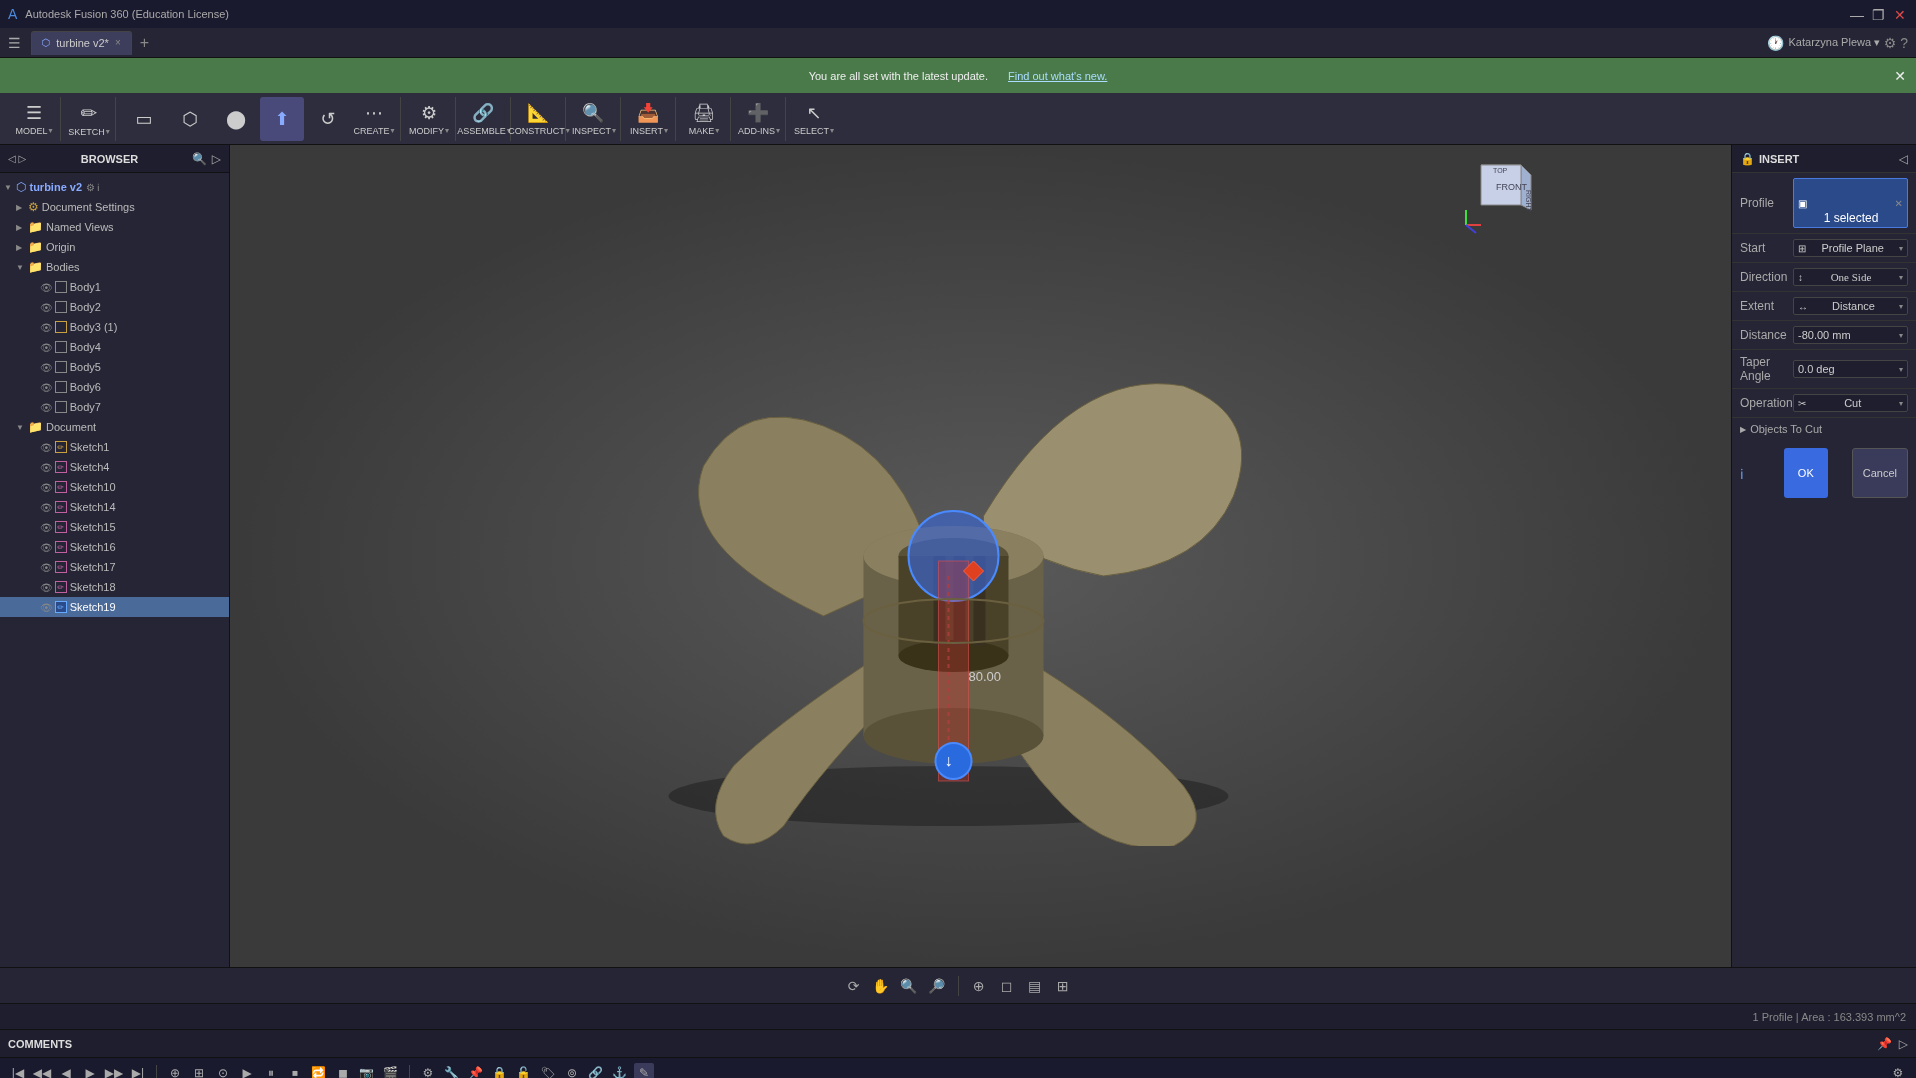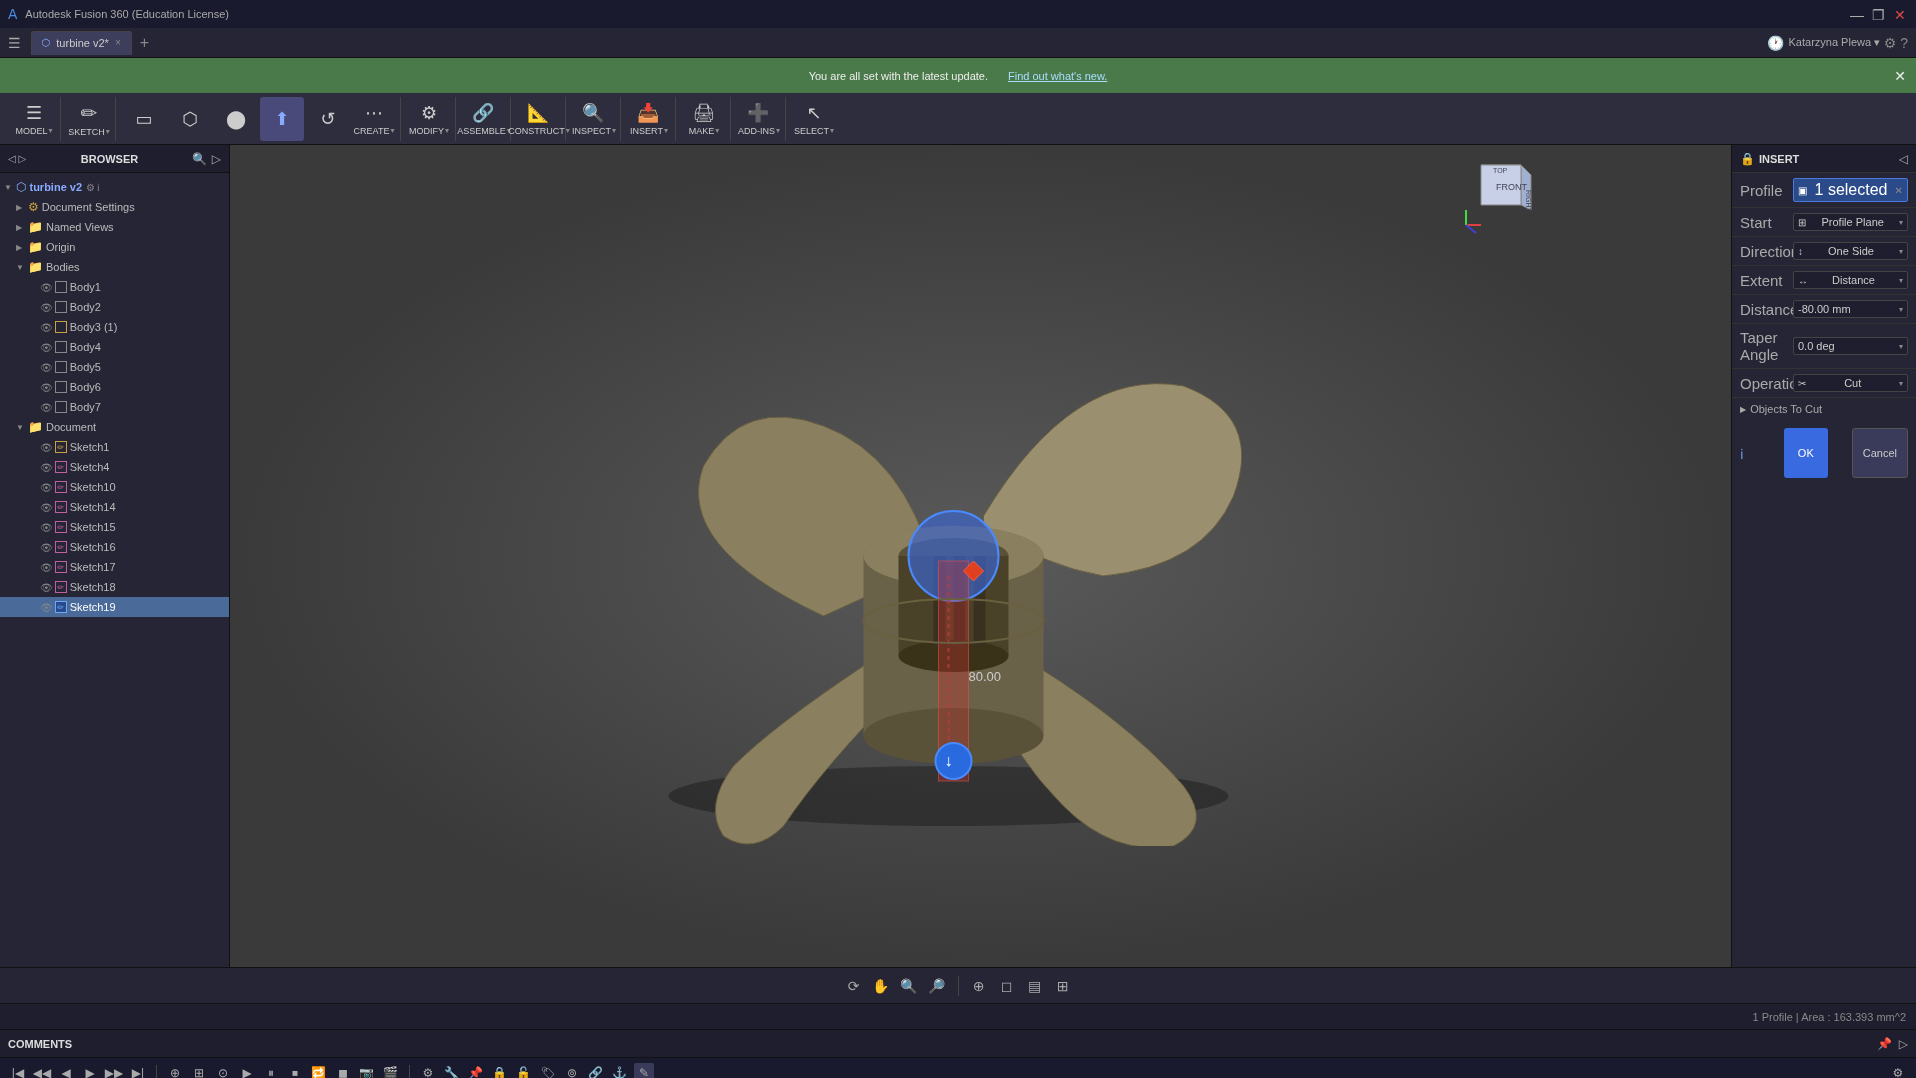--- a/index.html
+++ b/index.html
@@ -102,21 +102,21 @@
       display: flex; flex-direction: column;
     }
     #extrude-header {
       height: 28px; background: #1e1e2e; display: flex; align-items: center; justify-content: space-between;
       padding: 0 8px; font-size: 11px; color: #aaa; border-bottom: 1px solid #333;
     }
     .extrude-row {
       display: flex; align-items: center; padding: 5px 8px; border-bottom: 1px solid #333;
       min-height: 28px;
     }
-    .extrude-label { font-size: 15px; color: #aaa; width: 53px; flex-shrink: 0; }
+    .extrude-label { font-size: 12px; color: #aaa; width: 53px; flex-shrink: 0; }
     .extrude-value {
       flex: 1; display: flex; align-items: center; justify-content: space-between;
       background: #1e1e2e; border: 1px solid #444; border-radius: 2px; padding: 2px 4px;
       font-size: 11px; color: #ccc; cursor: pointer; position: relative;
     }
     .extrude-value.selected-blue { background: #2a4a8a; border-color: #4a7adf; color: #fff; }
     .extrude-close { color: #888; cursor: pointer; font-size: 10px; }
     .extrude-dropdown { font-size: 8px; color: #888; }
     .btn-ok {
       background: #3a6adf; color: #fff; border: none; padding: 5px 14px; border-radius: 3px;
@@ -596,39 +596,39 @@
       </div>
       <span style="cursor:pointer;font-size:12px;">◁</span>
     </div>
 
     <div id="extrude-content">
 
       <div class="extrude-row">
         <span class="extrude-label">Profile</span>
         <div class="extrude-value selected-blue">
           <span style="font-size:10px;">▣</span>
-          <span style="font-size:16px;">1 selected</span>
+          <span style="font-size:12px;margin-top:30px;">1 selected</span>
           <span class="extrude-close">✕</span>
         </div>
       </div>
 
       <div class="extrude-row">
         <span class="extrude-label">Start</span>
         <div class="extrude-value">
           <span style="font-size:10px;">⊞</span>
           <span style="font-size:11px;">Profile Plane</span>
           <span class="extrude-dropdown">▾</span>
         </div>
       </div>
 
       <div class="extrude-row">
         <span class="extrude-label">Direction</span>
         <div class="extrude-value">
           <span style="font-size:10px;">↕</span>
-          <span style="font-size:11px;">One Side</span>
+          <span style="font-size:11px;font-family:Liberation Serif, serif;">One Side</span>
           <span class="extrude-dropdown">▾</span>
         </div>
       </div>
 
       <div class="extrude-row">
         <span class="extrude-label">Extent</span>
         <div class="extrude-value">
           <span style="font-size:10px;">↔</span>
           <span style="font-size:11px;">Distance</span>
           <span class="extrude-dropdown">▾</span>

